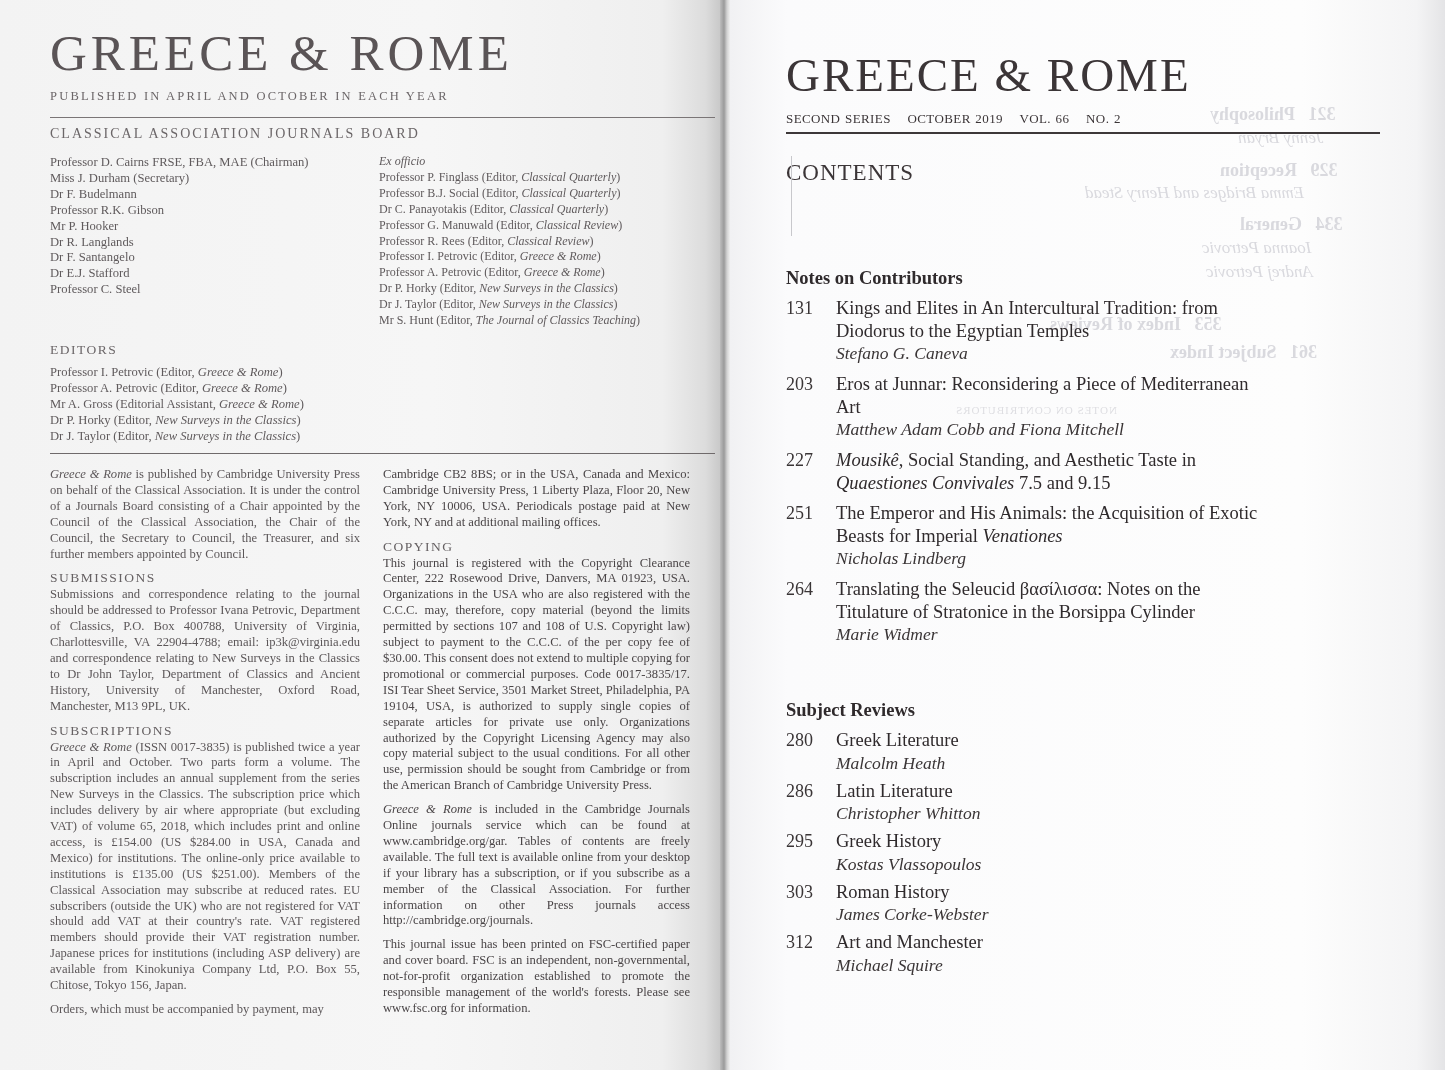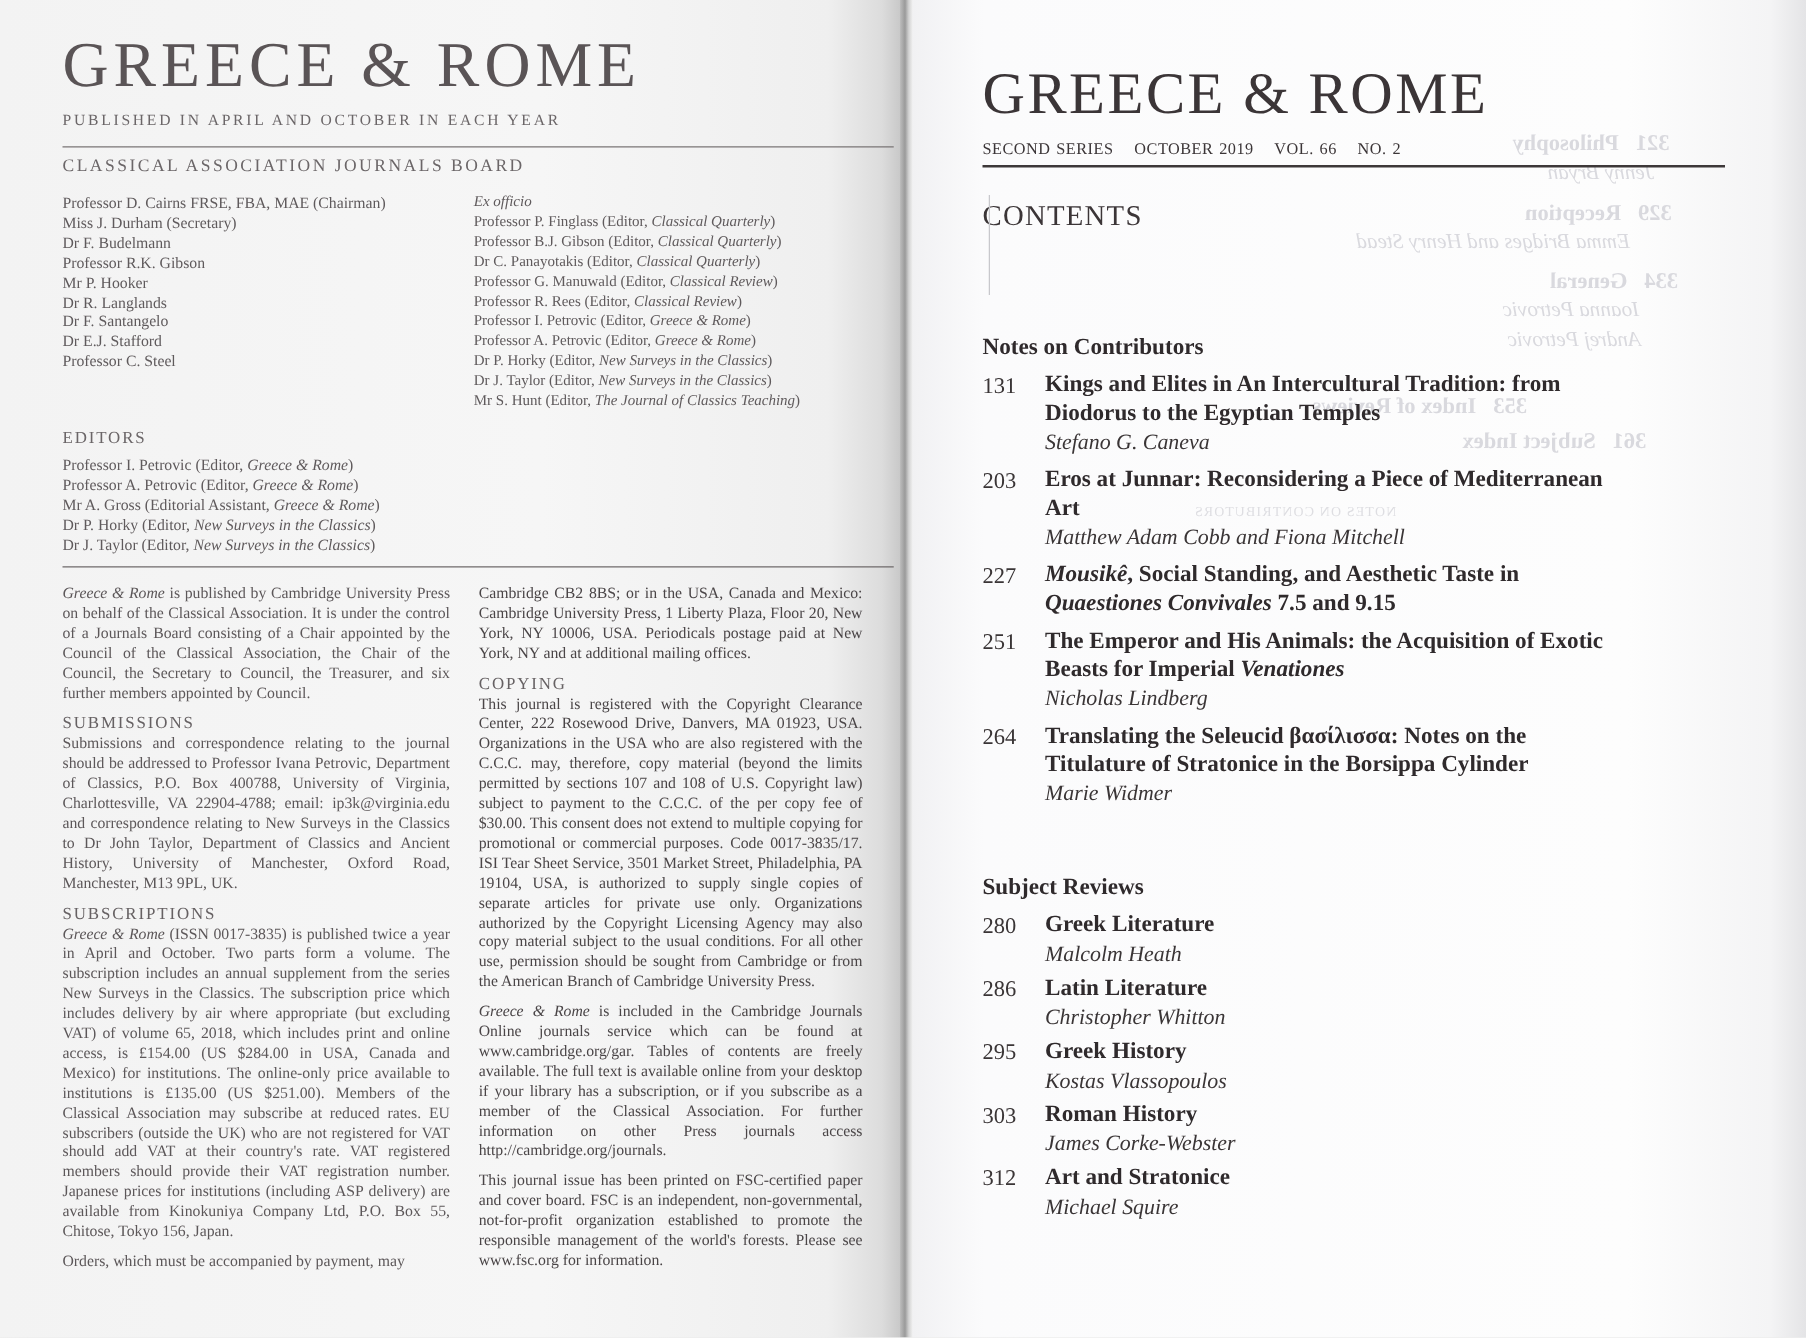--- a/index.html
+++ b/index.html
@@ -91,21 +91,21 @@
   .contents-title {
     position: absolute; left: 56px; top: 160px;
     font-size: 23px; letter-spacing: 1px; color: #3b3537;
   }
 
   .toc { position: absolute; left: 56px; top: 268px; width: 600px; color: #2f2a2c; }
   .toc .section-head { font-weight: bold; font-size: 18.5px; margin-bottom: 8px; }
   .toc .entry { display: flex; margin-bottom: 8px; }
   .toc .pg { width: 50px; flex: 0 0 50px; font-size: 18px; color: #3a3536; padding-top: 1px; }
   .toc .body { flex: 1; }
-  .toc .title { font-weight: bold; font-size: 18.5px; line-height: 22.5px; }
+  .toc .title { font-weight: normal; font-size: 18.5px; line-height: 22.5px; }
   .toc .author { font-style: italic; font-size: 17.5px; line-height: 23px; color: #3a3536; }
   .toc.reviews { top: 700px; }
   .toc.reviews .entry { margin-bottom: 6px; }
   .toc.reviews .author { line-height: 22px; }
 
   
   .ghost {
     position: absolute; color: #d9d9de; pointer-events: none; transform: scaleX(-1);
     font-family: "Liberation Serif", serif; white-space: nowrap;
   }
@@ -134,21 +134,21 @@
       <div>Mr P. Hooker</div>
       <div>Dr R. Langlands</div>
       <div>Dr F. Santangelo</div>
       <div>Dr E.J. Stafford</div>
       <div>Professor C. Steel</div>
     </div>
 
     <div class="exofficio-col">
       <div class="head">Ex officio</div>
       <div><span>Professor P. Finglass (Editor, </span><span class="it">Classical Quarterly</span><span>)</span></div>
-      <div><span>Professor B.J. Gibson (Editor, </span><span class="it">Classical Quarterly</span><span>)</span></div>
+      <div><span>Professor B.J. Social (Editor, </span><span class="it">Classical Quarterly</span><span>)</span></div>
       <div><span>Dr C. Panayotakis (Editor, </span><span class="it">Classical Quarterly</span><span>)</span></div>
       <div><span>Professor G. Manuwald (Editor, </span><span class="it">Classical Review</span><span>)</span></div>
       <div><span>Professor R. Rees (Editor, </span><span class="it">Classical Review</span><span>)</span></div>
       <div><span>Professor I. Petrovic (Editor, </span><span class="it">Greece &amp; Rome</span><span>)</span></div>
       <div><span>Professor A. Petrovic (Editor, </span><span class="it">Greece &amp; Rome</span><span>)</span></div>
       <div><span>Dr P. Horky (Editor, </span><span class="it">New Surveys in the Classics</span><span>)</span></div>
       <div><span>Dr J. Taylor (Editor, </span><span class="it">New Surveys in the Classics</span><span>)</span></div>
       <div><span>Mr S. Hunt (Editor, </span><span class="it">The Journal of Classics Teaching</span><span>)</span></div>
     </div>
 
@@ -276,21 +276,21 @@
       <div class="entry">
         <div class="pg">303</div>
         <div class="body">
           <div class="title">Roman History</div>
           <div class="author">James Corke-Webster</div>
         </div>
       </div>
       <div class="entry">
         <div class="pg">312</div>
         <div class="body">
-          <div class="title">Art and Stratonice</div>
+          <div class="title">Art and Manchester</div>
           <div class="author">Michael Squire</div>
         </div>
       </div>
     </div>
 
     <div class="mark" style="left:61px; top:156px; width:1px; height:80px; background:#c8c8cc;"></div>
   </div>
 </div>
 
 </body></html>

